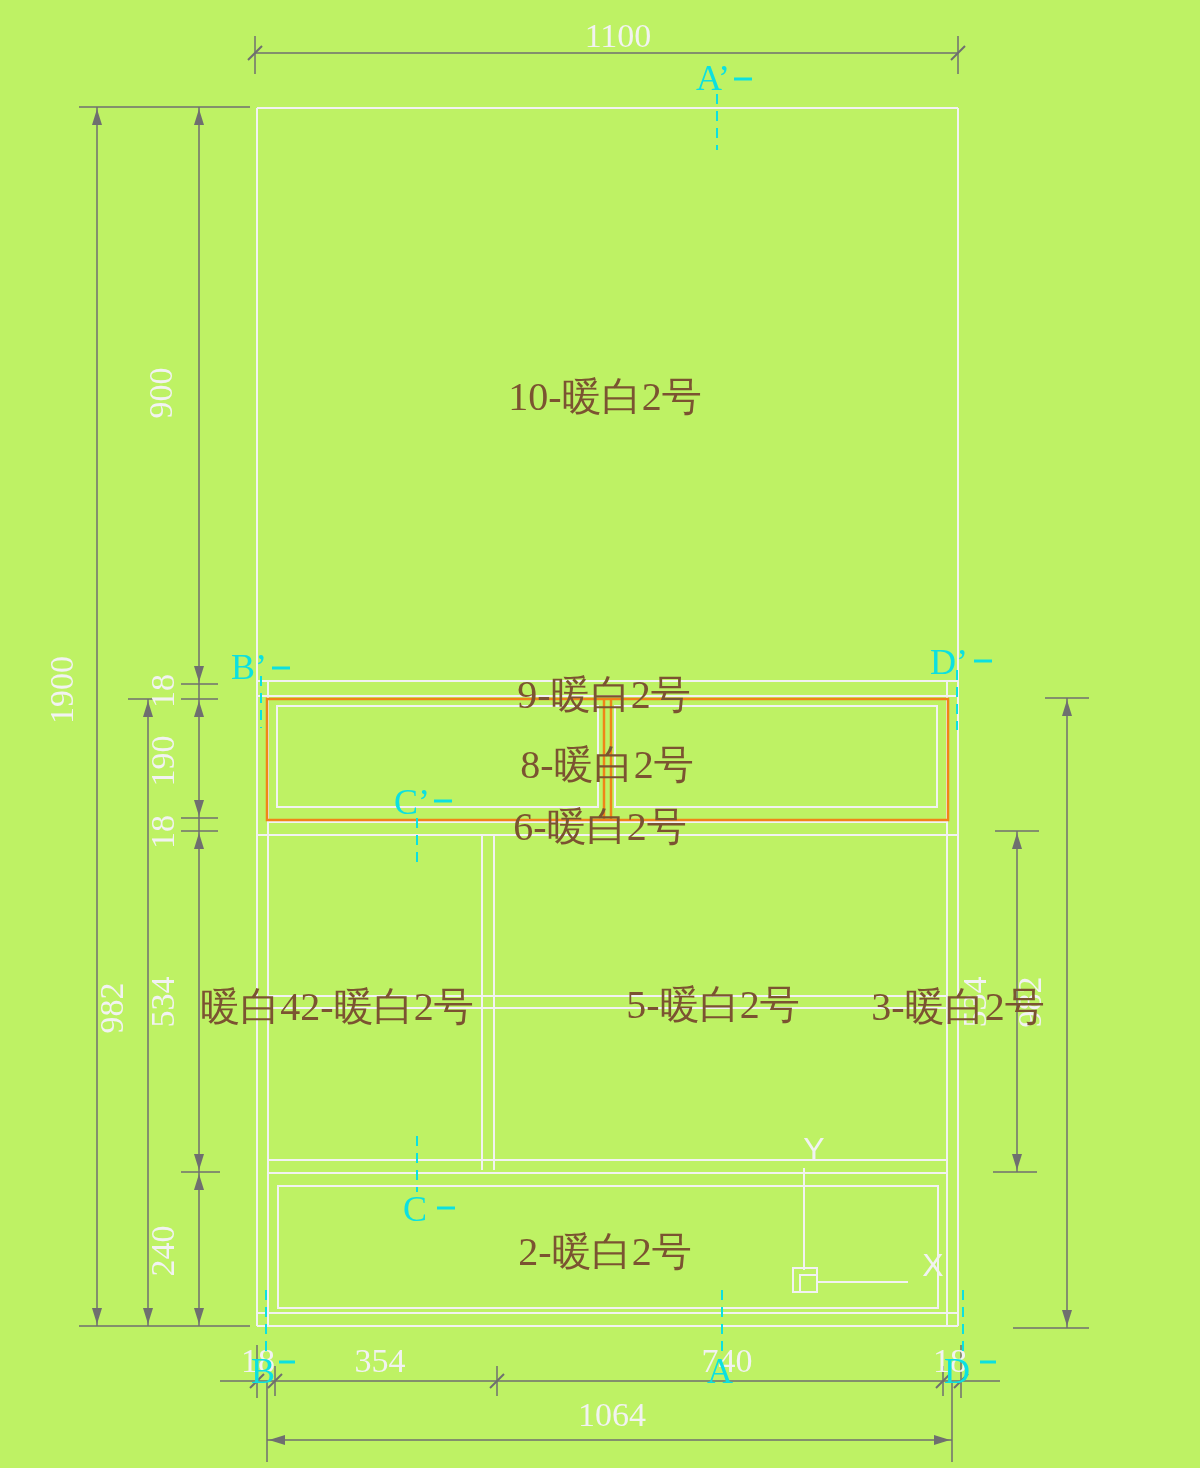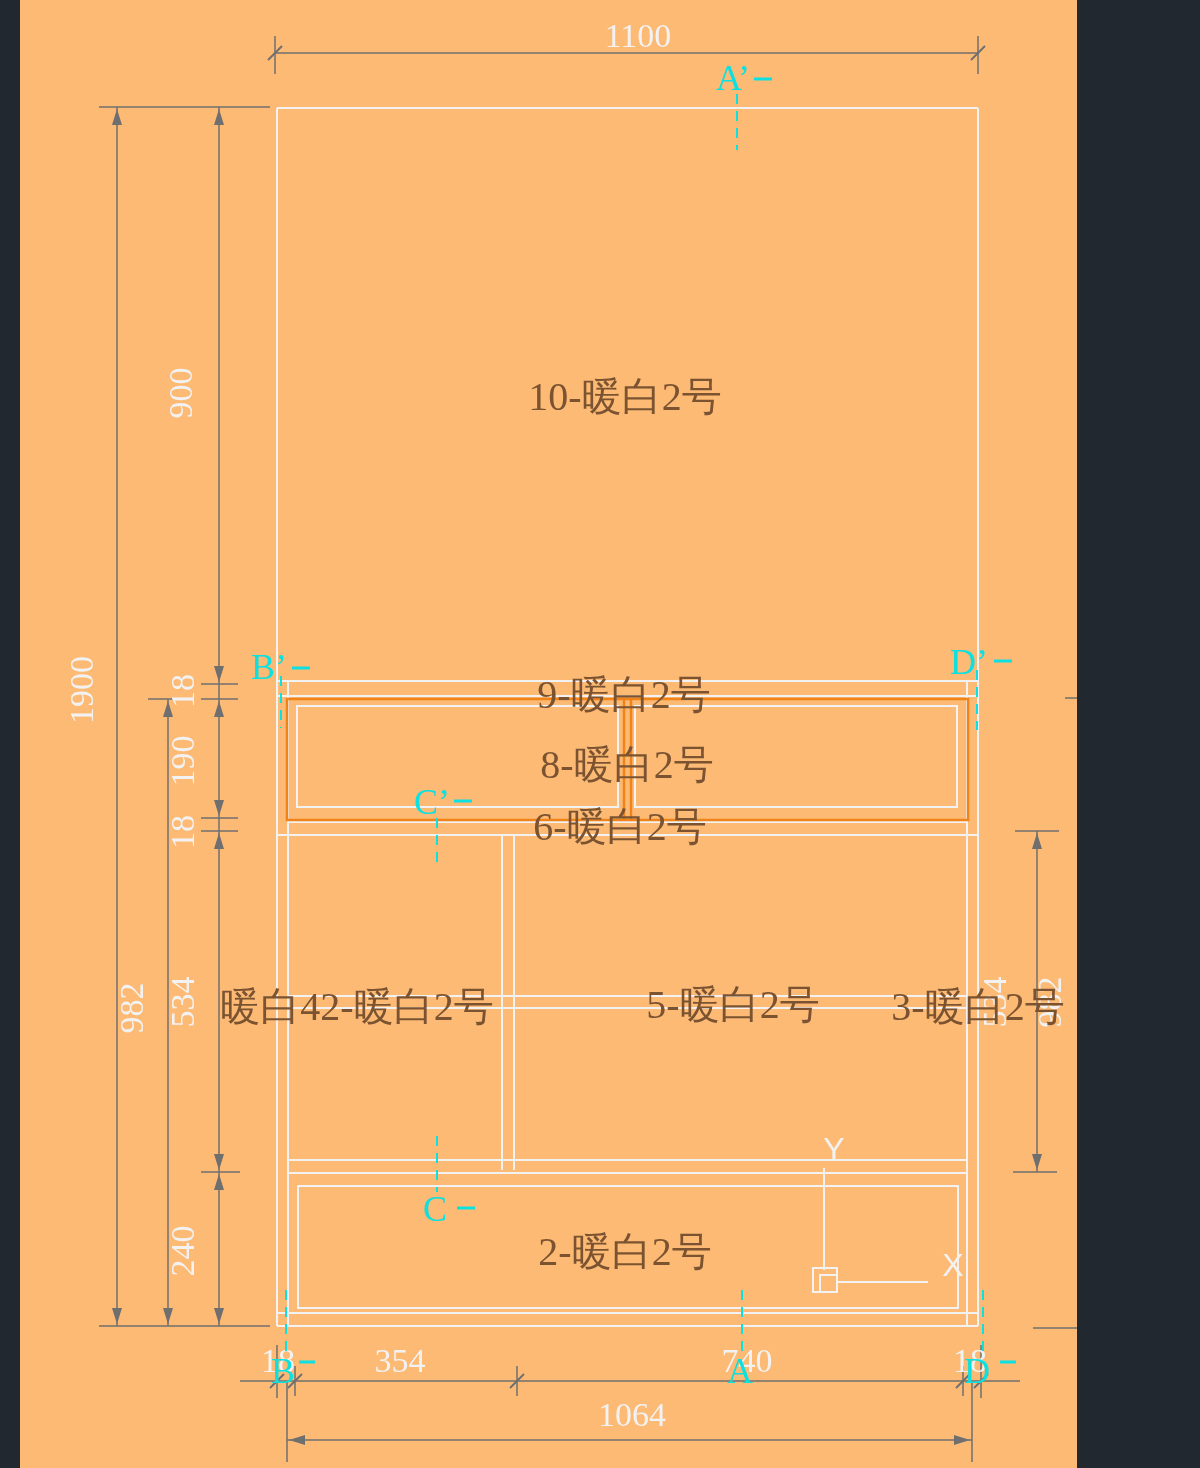--- a/index.html
+++ b/index.html
@@ -1,16 +1,16 @@
 <!DOCTYPE html>
 <html><head>
 <meta charset="utf-8">
 <style>
   html,body{margin:0;padding:0;background:#212830;}
-  .canvas{position:relative;width:1057px;height:1468px;background:#fdba74;overflow:hidden;margin-left:20px;}
+  .canvas{position:relative;width:1200px;height:1468px;background:#bef264;overflow:hidden;}
   svg{display:block;}
   svg text{font-family:"Liberation Serif","DejaVu Serif",serif;}
   .w{stroke:#f2f2f2;stroke-width:2;fill:none;}
   .o{stroke:#f08418;stroke-width:2.5;fill:none;}
   .d{stroke:#6f6f6f;stroke-width:1.5;fill:none;}
   .dk{stroke:#6f6f6f;stroke-width:2;fill:none;}
   .cy{stroke:#0ce0e0;stroke-width:3;fill:none;}
   .cyd{stroke:#0ce0e0;stroke-width:2;fill:none;stroke-dasharray:10 7;}
   .ar{fill:#6f6f6f;stroke:none;}
   text.dim{fill:#f2f2f2;font-size:34px;}

